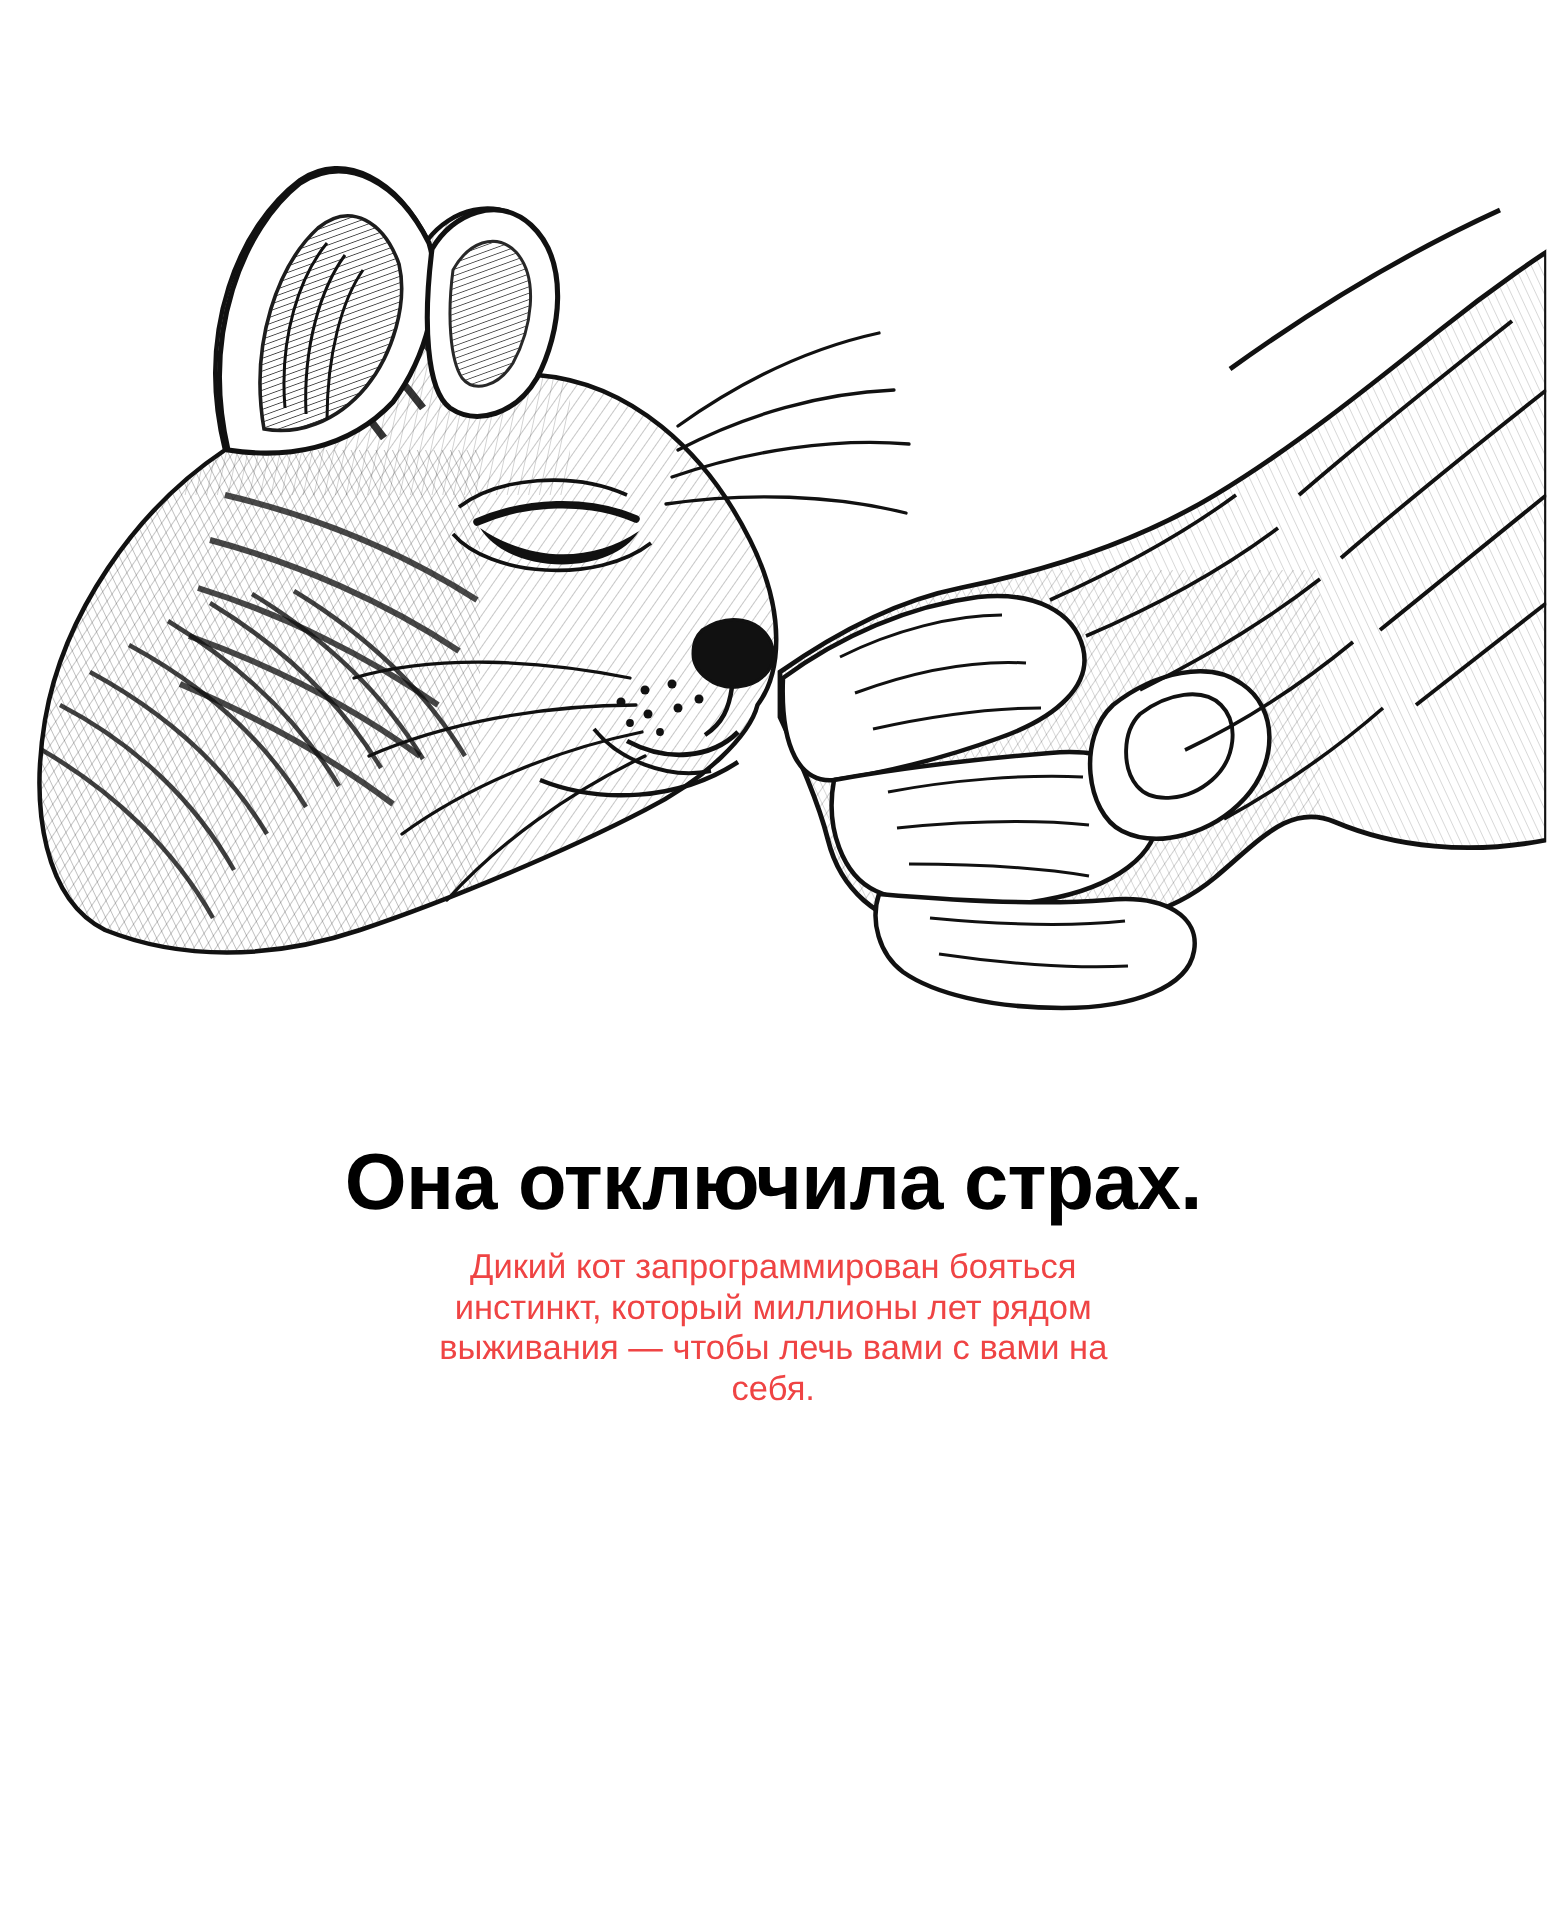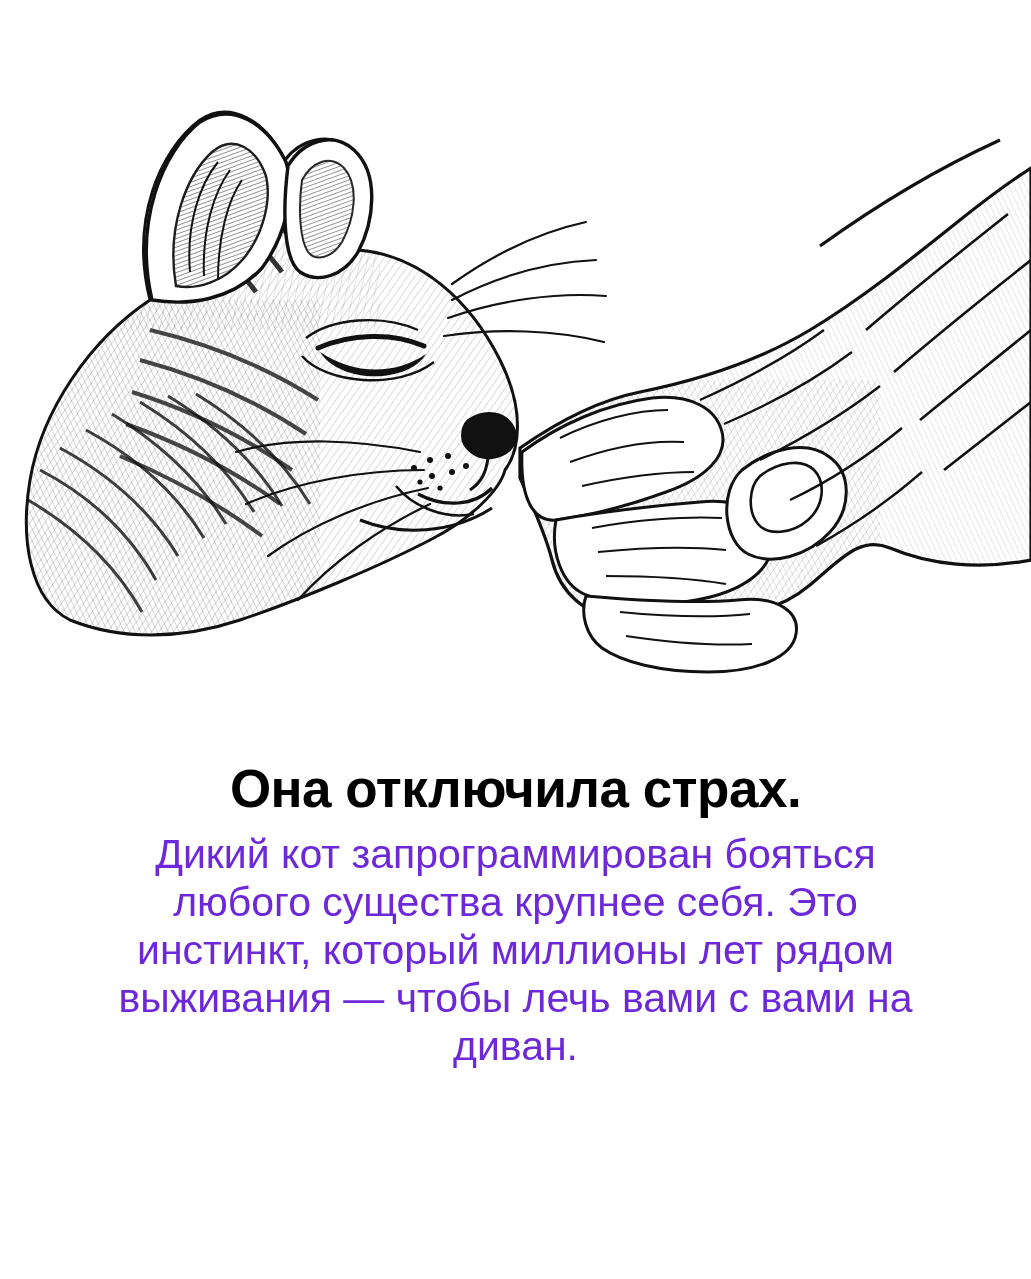--- a/index.html
+++ b/index.html
@@ -53,23 +53,23 @@
     letter-spacing: -0.5px;
     color: #000000;
     margin: 0;
     padding: 0 10px;
   }
   .headline .line {
     display: block;
   }
   .body-text {
     margin: 14px 0 0 0;
-    font-size: 41px;
+    font-size: 23px;
     line-height: 1.17;
-    color: #6d28d9;
+    color: #ef4444;
     padding: 0 30px;
   }
   .body-text .line {
     display: block;
     white-space: nowrap;
   }
 </style>
 </head>
 <body>
 
@@ -271,20 +271,19 @@
       </g>
     </svg>
   </div>
 
   <div class="caption">
     <h1 class="headline">
       <span class="line">Она отключила страх.</span>
     </h1>
     <p class="body-text">
       <span class="line">Дикий кот запрограммирован бояться</span>
-      <span class="line">любого существа крупнее себя. Это</span>
       <span class="line">инстинкт, который миллионы лет рядом</span>
       <span class="line">выживания — чтобы лечь вами с вами на</span>
-      <span class="line">диван.</span>
+      <span class="line">себя.</span>
     </p>
   </div>
 
 </div>
 
 </body></html>

